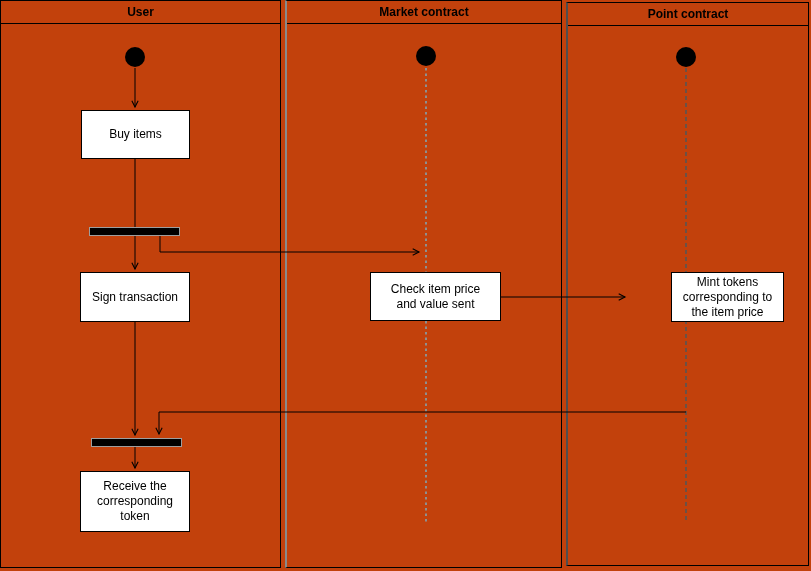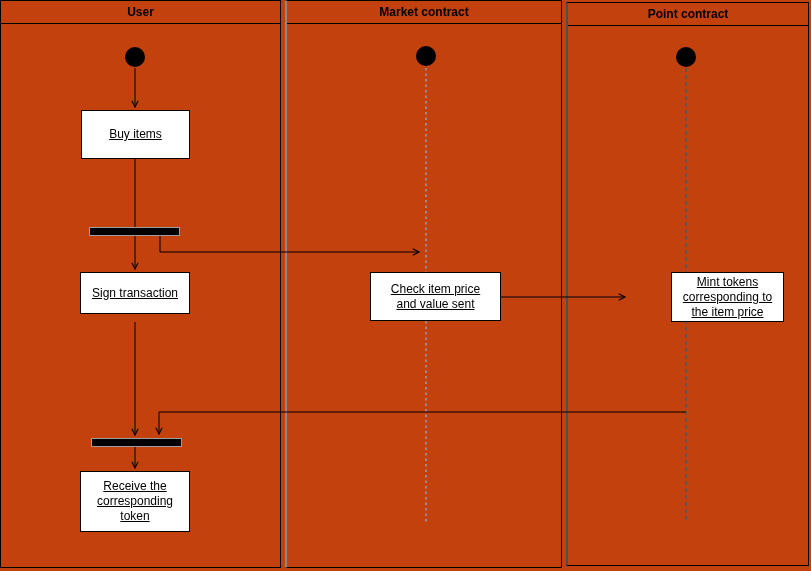--- a/index.html
+++ b/index.html
@@ -36,24 +36,23 @@
   .activity{
     position:absolute;
     box-sizing:border-box;
     background:#fff;
     border:1px solid #000;
     display:flex;align-items:center;justify-content:center;
     text-align:center;
     font-size:12px;line-height:15px;color:#000;
     white-space:pre-line;
     z-index:3;
-    text-decoration:underline;
   }
   .act-buy{left:81px;top:110px;width:109px;height:49px;}
-  .act-sign{left:80px;top:272px;width:110px;height:42px;}
+  .act-sign{left:80px;top:272px;width:110px;height:50px;}
   .act-receive{left:80px;top:471px;width:110px;height:61px;}
   .act-check{left:370px;top:272px;width:131px;height:49px;}
   .act-mint{left:629px;top:272px;width:113px;height:50px;margin-left:42px;}
   .sync-bar{
     position:absolute;
     box-sizing:border-box;
     background:#000;
     border:1px solid #9e9e9e;
     z-index:3;
   }

